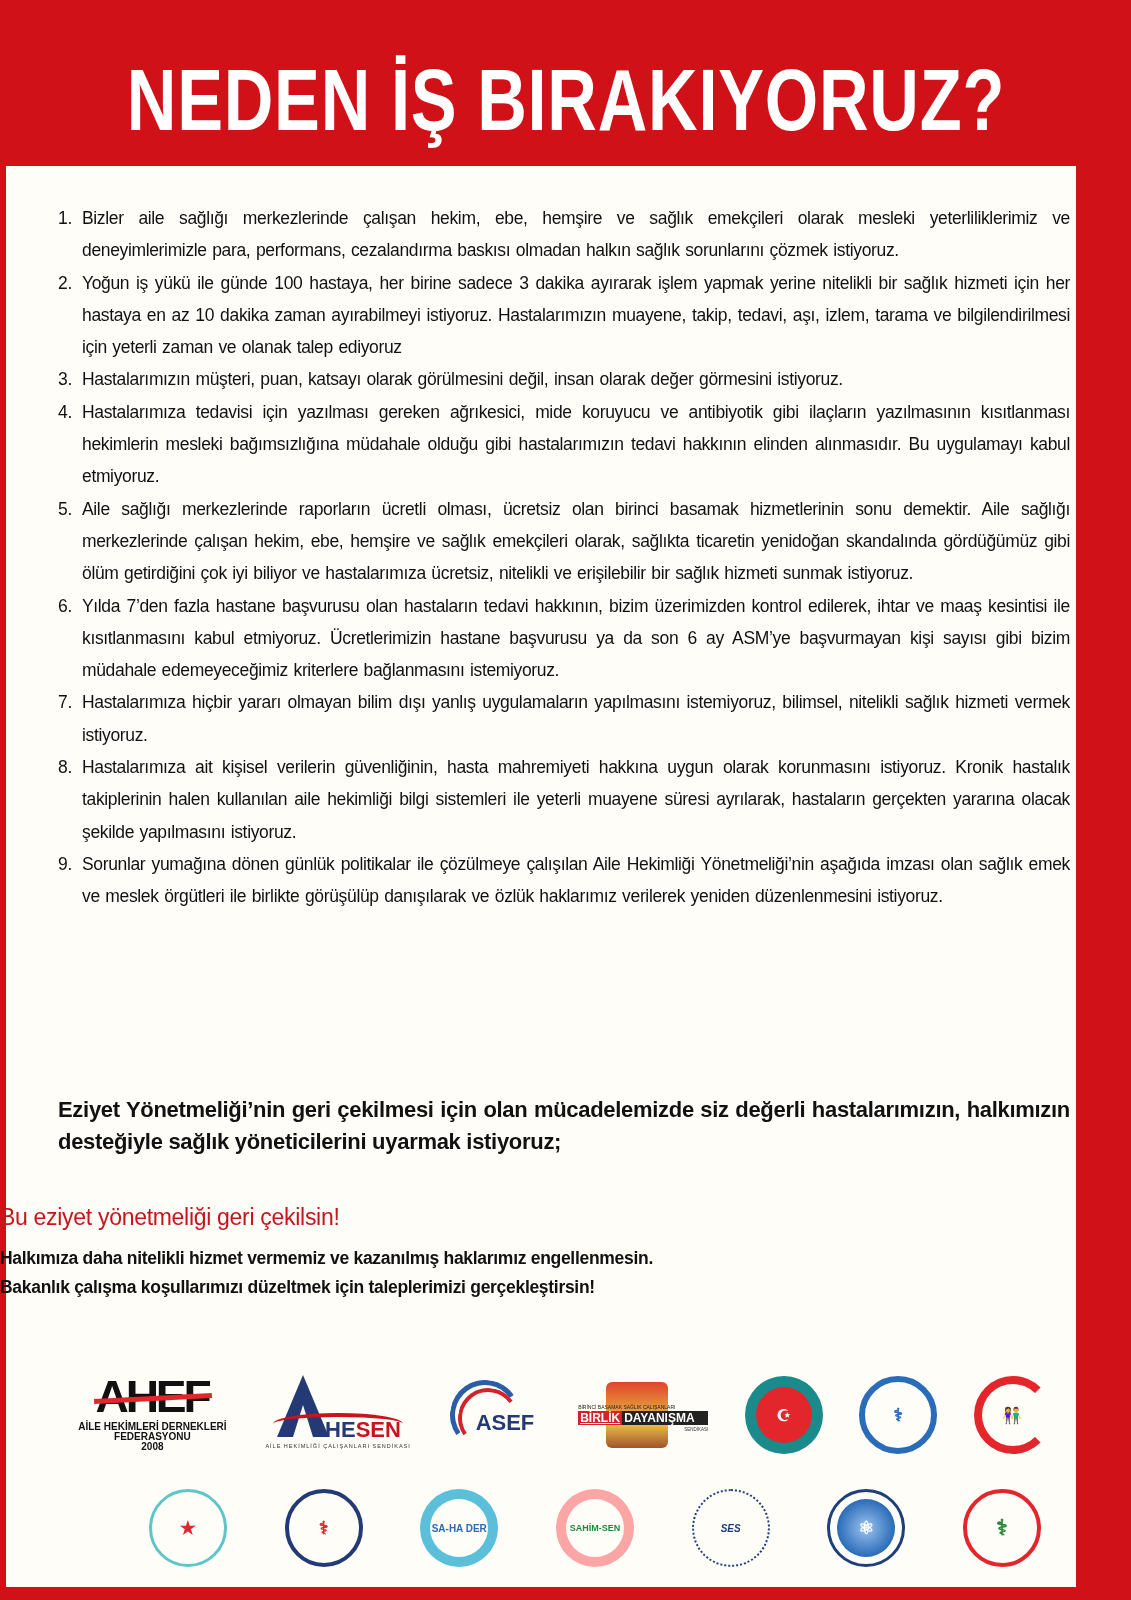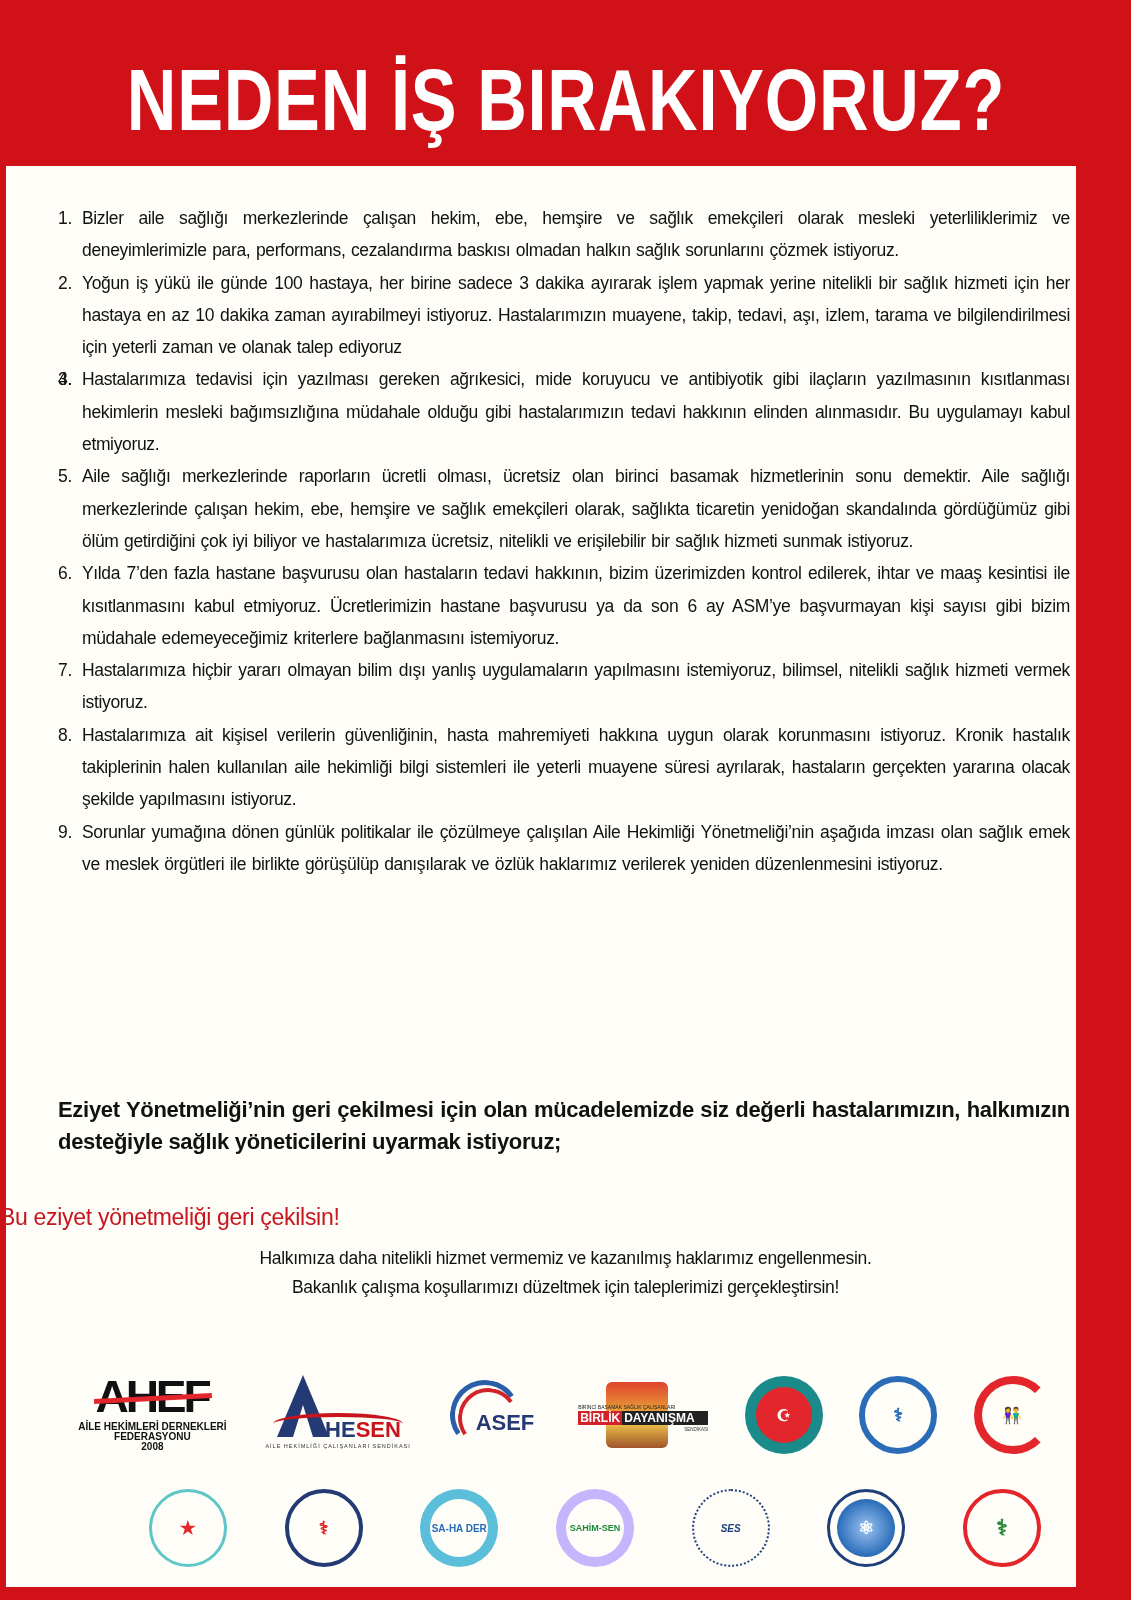--- a/index.html
+++ b/index.html
@@ -50,22 +50,22 @@
   .closing {
     position: absolute; left: 58px; top: 1094px; width: 1012px;
     font-weight: bold; font-size: 22px; line-height: 32px; text-align: justify;
     letter-spacing: -0.3px; color: #111;
   }
   .slogan {
     position: absolute; left: 0; top: 1204px; width: 1131px; text-align: left;
     color: #c8141c; font-weight: normal; font-size: 23px; letter-spacing: -0.3px;
   }
   .demand {
-    position: absolute; left: 0; width: 1131px; text-align: center;
-    color: #111; font-weight: normal; font-size: 17.5px; letter-spacing: -0.3px;
+    position: absolute; left: 0; width: 1131px; text-align: left;
+    color: #111; font-weight: bold; font-size: 17.5px; letter-spacing: -0.3px;
   }
   .demand.d1 { top: 1248px; }
   .demand.d2 { top: 1277px; }
 
   .logos-row {
     position: absolute; left: 60px; width: 1010px;
     display: flex; justify-content: space-around; align-items: center;
   }
   .row1 { top: 1370px; height: 90px; }
   .row2 { top: 1478px; height: 100px; padding-left: 60px; width: 950px; }
@@ -120,38 +120,38 @@
   }
   .asef { position: relative; width: 92px; height: 70px; }
   .asef .arc1 { position: absolute; left: 0; top: 0; width: 70px; height: 70px; border-radius: 50%; border: 5px solid transparent; border-top-color: #2a5fa8; border-left-color: #2a5fa8; box-sizing: border-box; transform: rotate(10deg); }
   .asef .arc2 { position: absolute; left: 8px; top: 8px; width: 60px; height: 60px; border-radius: 50%; border: 4px solid transparent; border-top-color: #d2232a; border-left-color: #d2232a; box-sizing: border-box; transform: rotate(10deg); }
   .asef .word { position: absolute; left: 26px; top: 30px; font-weight: bold; font-size: 22px; color: #243a74; }
 
   .birlikday { position: relative; width: 130px; height: 70px; }
   .birlikday .hands { position: absolute; left: 28px; top: 2px; width: 62px; height: 66px; background: linear-gradient(180deg,#e0432d 0%,#e8a13a 45%,#f2c94c 60%,#a0542a 100%); border-radius: 6px; }
   .birlikday .top { position: absolute; left: 0; top: 24px; width: 130px; font-size: 5px; color: #222; }
   .birlikday .band { position: absolute; left: 0; top: 31px; width: 130px; height: 14px; background: #222; display: flex; font-size: 12px; font-weight: bold; line-height: 14px; }
-  .birlikday .band .b1 { background: #d2232a; color: #fff; padding: 0 2px; }
+  .birlikday .band .b1 { background: #d2232a; color: #fff; padding: 0 2px; text-decoration: underline; }
   .birlikday .band .b2 { color: #fff; padding: 0 2px; }
   .birlikday .sub { position: absolute; right: 0; top: 47px; font-size: 4.5px; color: #333; }
 
   .b-birlik { background: #1a8a8a; }
   .b-birlik .inner { width: 56px; height: 56px; background: #e3262b; color: #fff; font-size: 16px; }
   .b-genc { background: #fefdf8; border: 6px solid #2a6cb8; }
   .b-genc .inner { width: 56px; height: 56px; color: #2a6cb8; font-size: 18px; }
   .b-genel { background: #fefdf8; border: 8px solid #e3262b; border-right-color: transparent; }
   .b-genel .inner { width: 50px; height: 50px; color: #e3262b; font-size: 16px; }
 
   .b-hekim { background: #fefdf8; border: 3px solid #5fc6c8; }
   .b-hekim .inner { width: 60px; height: 60px; color: #e3262b; font-size: 18px; }
   .b-hurriyet { background: #fefdf8; border: 4px solid #243a74; }
   .b-hurriyet .inner { width: 60px; height: 60px; color: #e3262b; font-size: 18px; }
   .b-sahader { background: #5bbfd9; }
   .b-sahader .inner { width: 58px; height: 58px; background: #fefdf8; color: #2a6cb8; font-size: 10px; }
-  .b-sahim { background: #c4b5fd; }
+  .b-sahim { background: #fca5a5; }
   .b-sahim .inner { width: 58px; height: 58px; background: #fefdf8; color: #1d8a3a; font-size: 9px; }
   .b-ses { background: #fefdf8; border: 2px dotted #1f3f7a; }
   .b-ses .inner { width: 56px; height: 56px; color: #1f3f7a; font-size: 10px; font-style: italic; }
   .b-radyo { background: #fefdf8; border: 3px solid #1f3f7a; }
   .b-radyo .inner { width: 58px; height: 58px; background: radial-gradient(circle,#9cc3f0 0%,#2a6cb8 70%,#1f3f7a 100%); color: #fff; font-size: 18px; }
   .b-ttb { background: #fefdf8; border: 4px solid #e3262b; }
   .b-ttb .inner { width: 58px; height: 58px; color: #2b8a3a; font-size: 22px; }
 </style>
 </head>
 <body>
@@ -159,21 +159,21 @@
 <div class="header">
   <div class="title">NEDEN İŞ BIRAKIYORUZ?</div>
 </div>
 
 <div class="panel"></div>
 
 <div class="content">
   <ol class="items">
     <li><span class="num">1.</span><span>Bizler aile sağlığı merkezlerinde çalışan hekim, ebe, hemşire ve sağlık emekçileri olarak mesleki yeterliliklerimiz ve deneyimlerimizle para, performans, cezalandırma baskısı olmadan halkın sağlık sorunlarını çözmek istiyoruz.</span></li>
     <li><span class="num">2.</span><span>Yoğun iş yükü ile günde 100 hastaya, her birine sadece 3 dakika ayırarak işlem yapmak yerine nitelikli bir sağlık hizmeti için her hastaya en az 10 dakika zaman ayırabilmeyi istiyoruz. Hastalarımızın muayene, takip, tedavi, aşı, izlem, tarama ve bilgilendirilmesi için yeterli zaman ve olanak talep ediyoruz</span></li>
-    <li><span class="num">3.</span></li>
+    <li><span class="num">3.</span><span>Hastalarımızın müşteri, puan, katsayı olarak görülmesini değil, insan olarak değer görmesini istiyoruz.</span></li>
     <li><span class="num">4.</span><span>Hastalarımıza tedavisi için yazılması gereken ağrıkesici, mide koruyucu ve antibiyotik gibi ilaçların yazılmasının kısıtlanması hekimlerin mesleki bağımsızlığına müdahale olduğu gibi hastalarımızın tedavi hakkının elinden alınmasıdır. Bu uygulamayı kabul etmiyoruz.</span></li>
     <li><span class="num">5.</span><span>Aile sağlığı merkezlerinde raporların ücretli olması, ücretsiz olan birinci basamak hizmetlerinin sonu demektir. Aile sağlığı merkezlerinde çalışan hekim, ebe, hemşire ve sağlık emekçileri olarak, sağlıkta ticaretin yenidoğan skandalında gördüğümüz gibi ölüm getirdiğini çok iyi biliyor ve hastalarımıza ücretsiz, nitelikli ve erişilebilir bir sağlık hizmeti sunmak istiyoruz.</span></li>
     <li><span class="num">6.</span><span>Yılda 7’den fazla hastane başvurusu olan hastaların tedavi hakkının, bizim üzerimizden kontrol edilerek, ihtar ve maaş kesintisi ile kısıtlanmasını kabul etmiyoruz. Ücretlerimizin hastane başvurusu ya da son 6 ay ASM’ye başvurmayan kişi sayısı gibi bizim müdahale edemeyeceğimiz kriterlere bağlanmasını istemiyoruz.</span></li>
     <li><span class="num">7.</span><span>Hastalarımıza hiçbir yararı olmayan bilim dışı yanlış uygulamaların yapılmasını istemiyoruz, bilimsel, nitelikli sağlık hizmeti vermek istiyoruz.</span></li>
     <li><span class="num">8.</span><span>Hastalarımıza ait kişisel verilerin güvenliğinin, hasta mahremiyeti hakkına uygun olarak korunmasını istiyoruz.  Kronik hastalık takiplerinin halen kullanılan aile hekimliği bilgi sistemleri ile yeterli muayene süresi ayrılarak, hastaların gerçekten yararına olacak şekilde yapılmasını istiyoruz.</span></li>
     <li><span class="num">9.</span><span>Sorunlar yumağına dönen günlük politikalar ile çözülmeye çalışılan Aile Hekimliği Yönetmeliği’nin aşağıda imzası olan sağlık emek ve meslek örgütleri ile birlikte görüşülüp danışılarak ve özlük haklarımız verilerek yeniden düzenlenmesini istiyoruz.</span></li>
   </ol>
 </div>
 
 <div class="closing">Eziyet Yönetmeliği’nin geri çekilmesi için olan mücadelemizde siz değerli hastalarımızın, halkımızın desteğiyle sağlık yöneticilerini uyarmak istiyoruz;</div>

